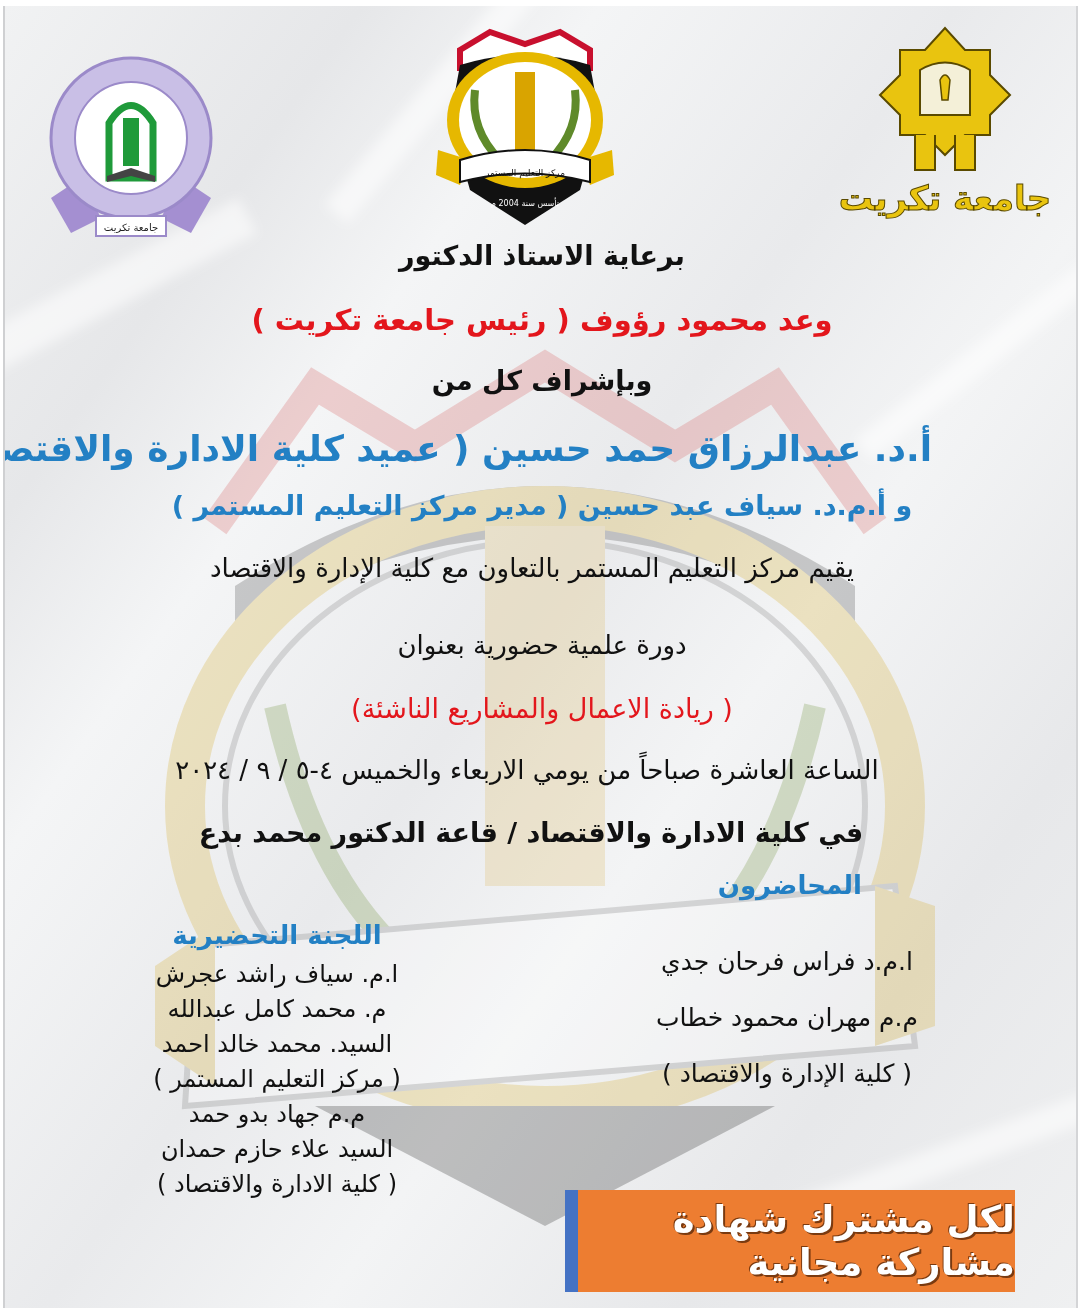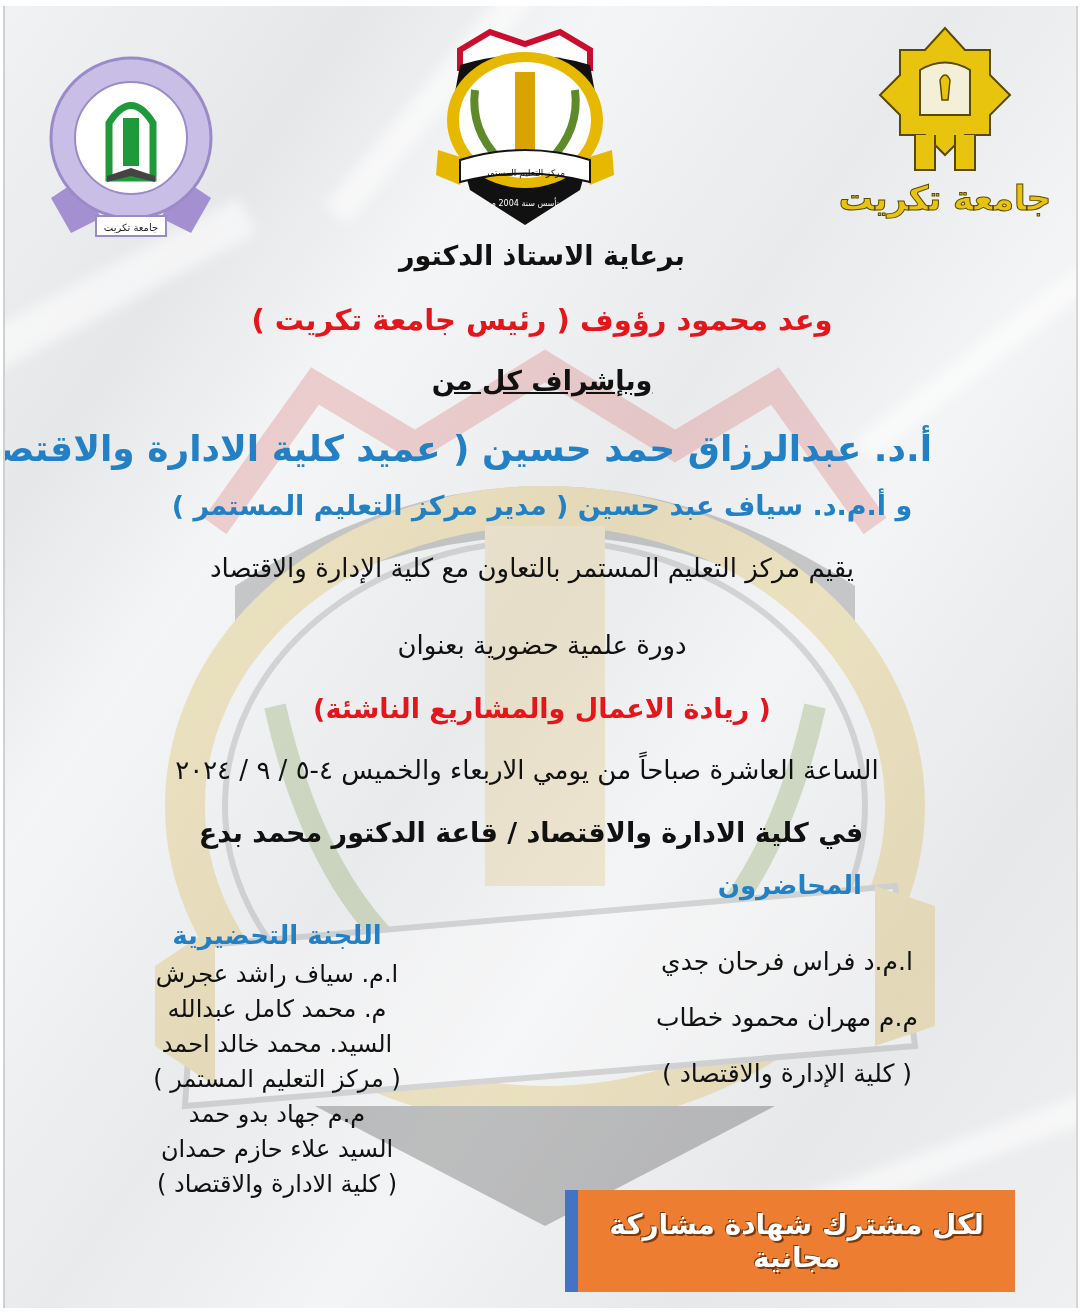--- a/index.html
+++ b/index.html
@@ -26,49 +26,48 @@
 
   
   .logo { position: absolute; }
   .logo-college { left: 36px; top: 42px; width: 180px; height: 200px; }
   .logo-center { left: 425px; top: 4px; width: 190px; height: 218px; }
   .logo-univ { left: 835px; top: 14px; width: 210px; height: 200px; }
 
   .txt { position: absolute; direction: rtl; white-space: nowrap; text-align: center; }
   .l-sponsor { top: 240px; left: 200px; width: 680px; font-size: 27px; color: #111; font-weight: bold; }
   .l-president { top: 303px; left: 200px; width: 680px; font-size: 29px; color: #e3161c; font-weight: bold; }
-  .l-supervision { top: 365px; left: 200px; width: 680px; font-size: 27px; color: #111; font-weight: bold; text-decoration: underline; }
+  .l-supervision { top: 365px; left: 200px; width: 680px; font-size: 27px; color: #111; font-weight: bold; }
   .l-dean { top: 428px; left: 150px; width: 780px; font-size: 36px; color: #2380c4; font-weight: bold; }
   .l-director { top: 490px; left: 150px; width: 780px; font-size: 27px; color: #2380c4; font-weight: bold; }
   .l-organizer { top: 553px; left: 120px; width: 820px; font-size: 26px; color: #111; }
   .l-course { top: 630px; left: 200px; width: 680px; font-size: 26px; color: #111; }
-  .l-title { top: 693px; left: 200px; width: 680px; font-size: 27px; color: #e3161c; font-weight: bold; }
+  .l-title { top: 693px; left: 200px; width: 680px; font-size: 27px; color: #e3161c; font-weight: normal; }
   .l-time { top: 755px; left: 90px; width: 870px; font-size: 26px; color: #111; }
   .l-venue { top: 817px; left: 139px; width: 780px; font-size: 27px; color: #111; font-weight: bold; }
 
   .col { position: absolute; direction: rtl; text-align: center; }
   .col-lecturers { left: 610px; top: 870px; width: 350px; }
   .col-committee { left: 110px; top: 920px; width: 330px; }
   .col-head { font-size: 26px; color: #2380c4; font-weight: bold; }
   .col-lecturers .col-head { text-align: right; padding-right: 100px; margin-bottom: 42px; }
   .col-lecturers .item { font-size: 25px; color: #111; height: 56px; line-height: 40px; }
   .col-committee .col-head { margin-bottom: 8px; }
   .col-committee .item { font-size: 24px; color: #111; height: 35px; line-height: 33px; }
 
   .banner {
     position: absolute; left: 563px; top: 1190px; width: 450px; height: 102px;
     background: #ed7d31; border-left: 13px solid #4472c4; box-sizing: border-box;
     display: flex; align-items: center; justify-content: center;
     direction: rtl;
   }
   .banner span {
-    color: #ffffff; font-size: 28px; font-weight: bold;
+    color: #ffffff; font-size: 37px; font-weight: bold;
     text-shadow: 2px 2px 0 #7a3a10, -1px -1px 0 #7a3a10;
     letter-spacing: 0.5px;
-    text-align: center;
   }
 </style>
 </head>
 <body>
 
 <div class="page">
   <div class="crease c1"></div>
   <div class="crease c2"></div>
   <div class="crease c3"></div>
   <div class="crease c4"></div>

